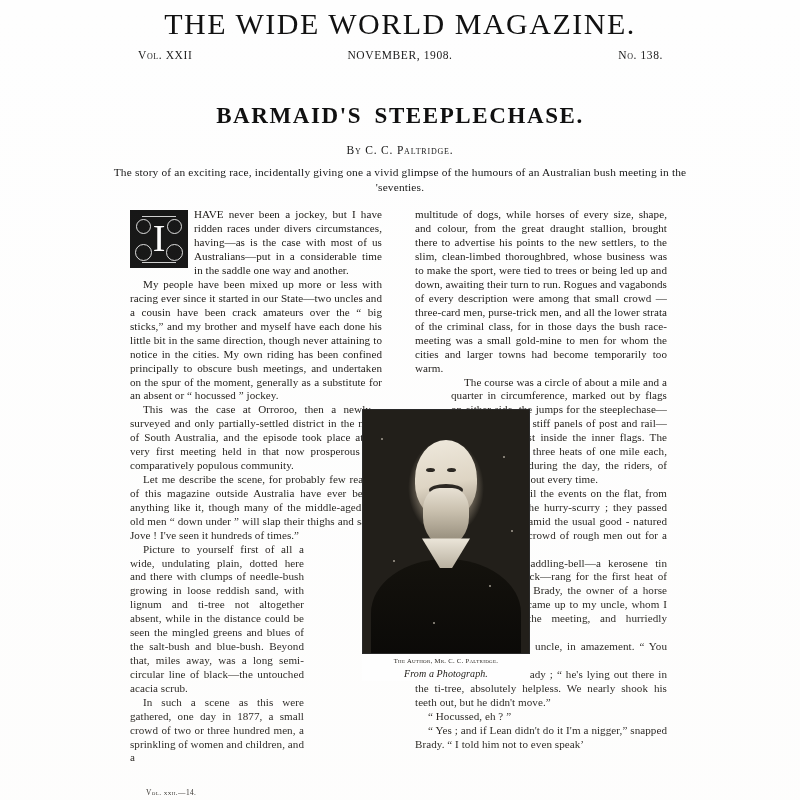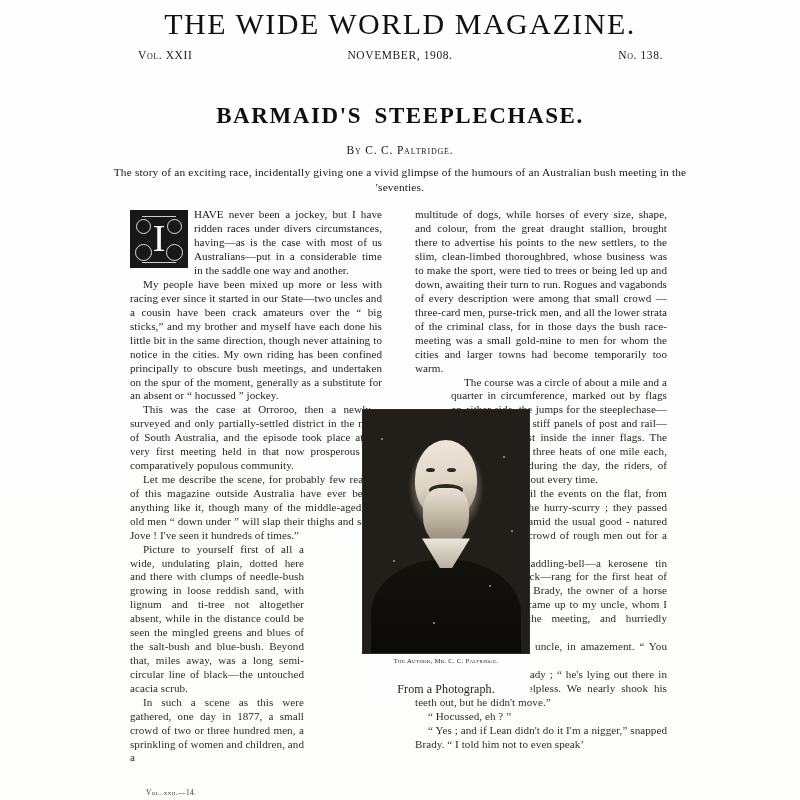--- a/index.html
+++ b/index.html
@@ -261,24 +261,25 @@
     text-align: center;
     margin-top: 3px;
     font-size: 6.6px;
     font-variant: small-caps;
     letter-spacing: 0.3px;
     color: #1d1a15;
     line-height: 1.35;
   }
   .caption .src {
     display: block;
+    font-style: italic;
     font-variant: normal;
-    font-size: 12px;
+    font-size: 10px;
     letter-spacing: 0.1px;
-    margin-top: 15px;
+    margin-top: 1px;
   }
 
   
   .folio {
     position: absolute;
     left: 146px;
     bottom: 3px;
     font-size: 7.4px;
     font-variant: small-caps;
     letter-spacing: 0.4px;

